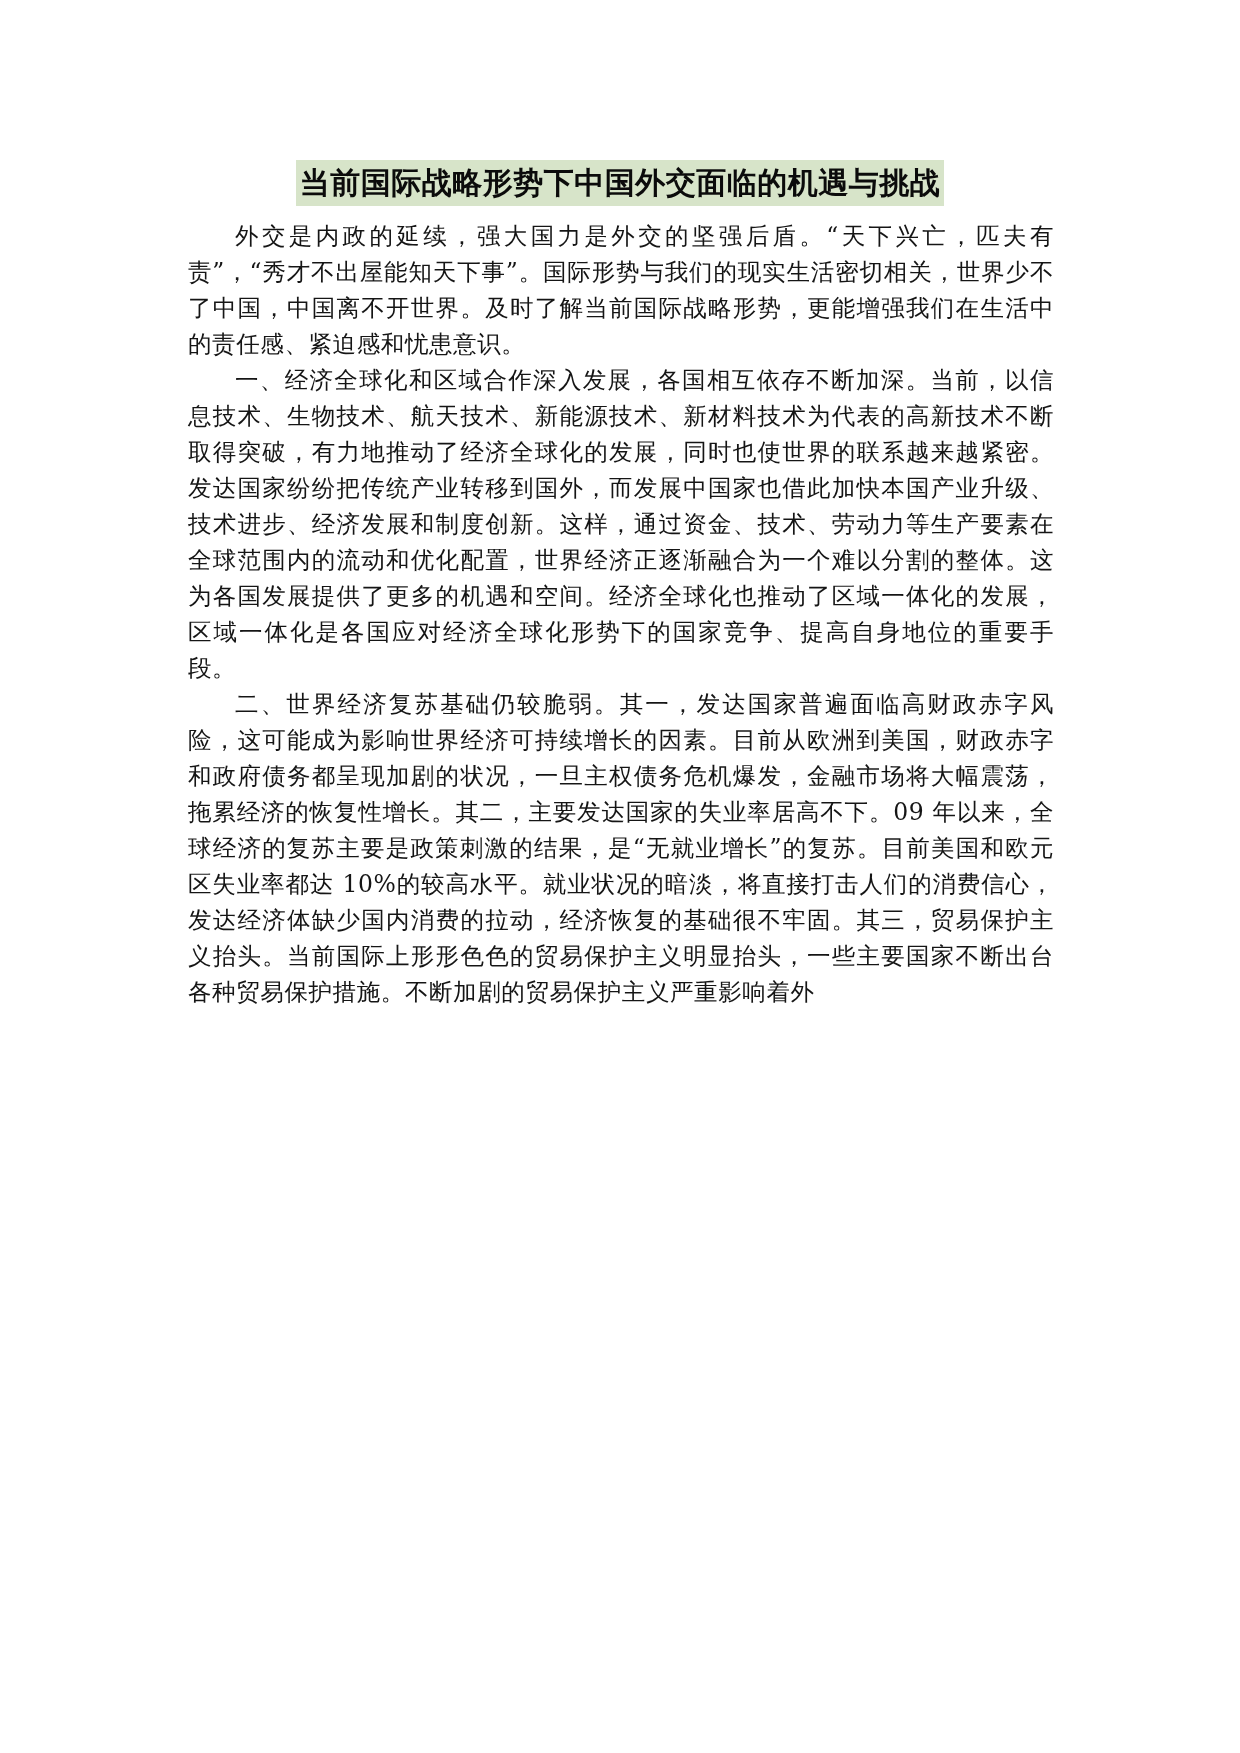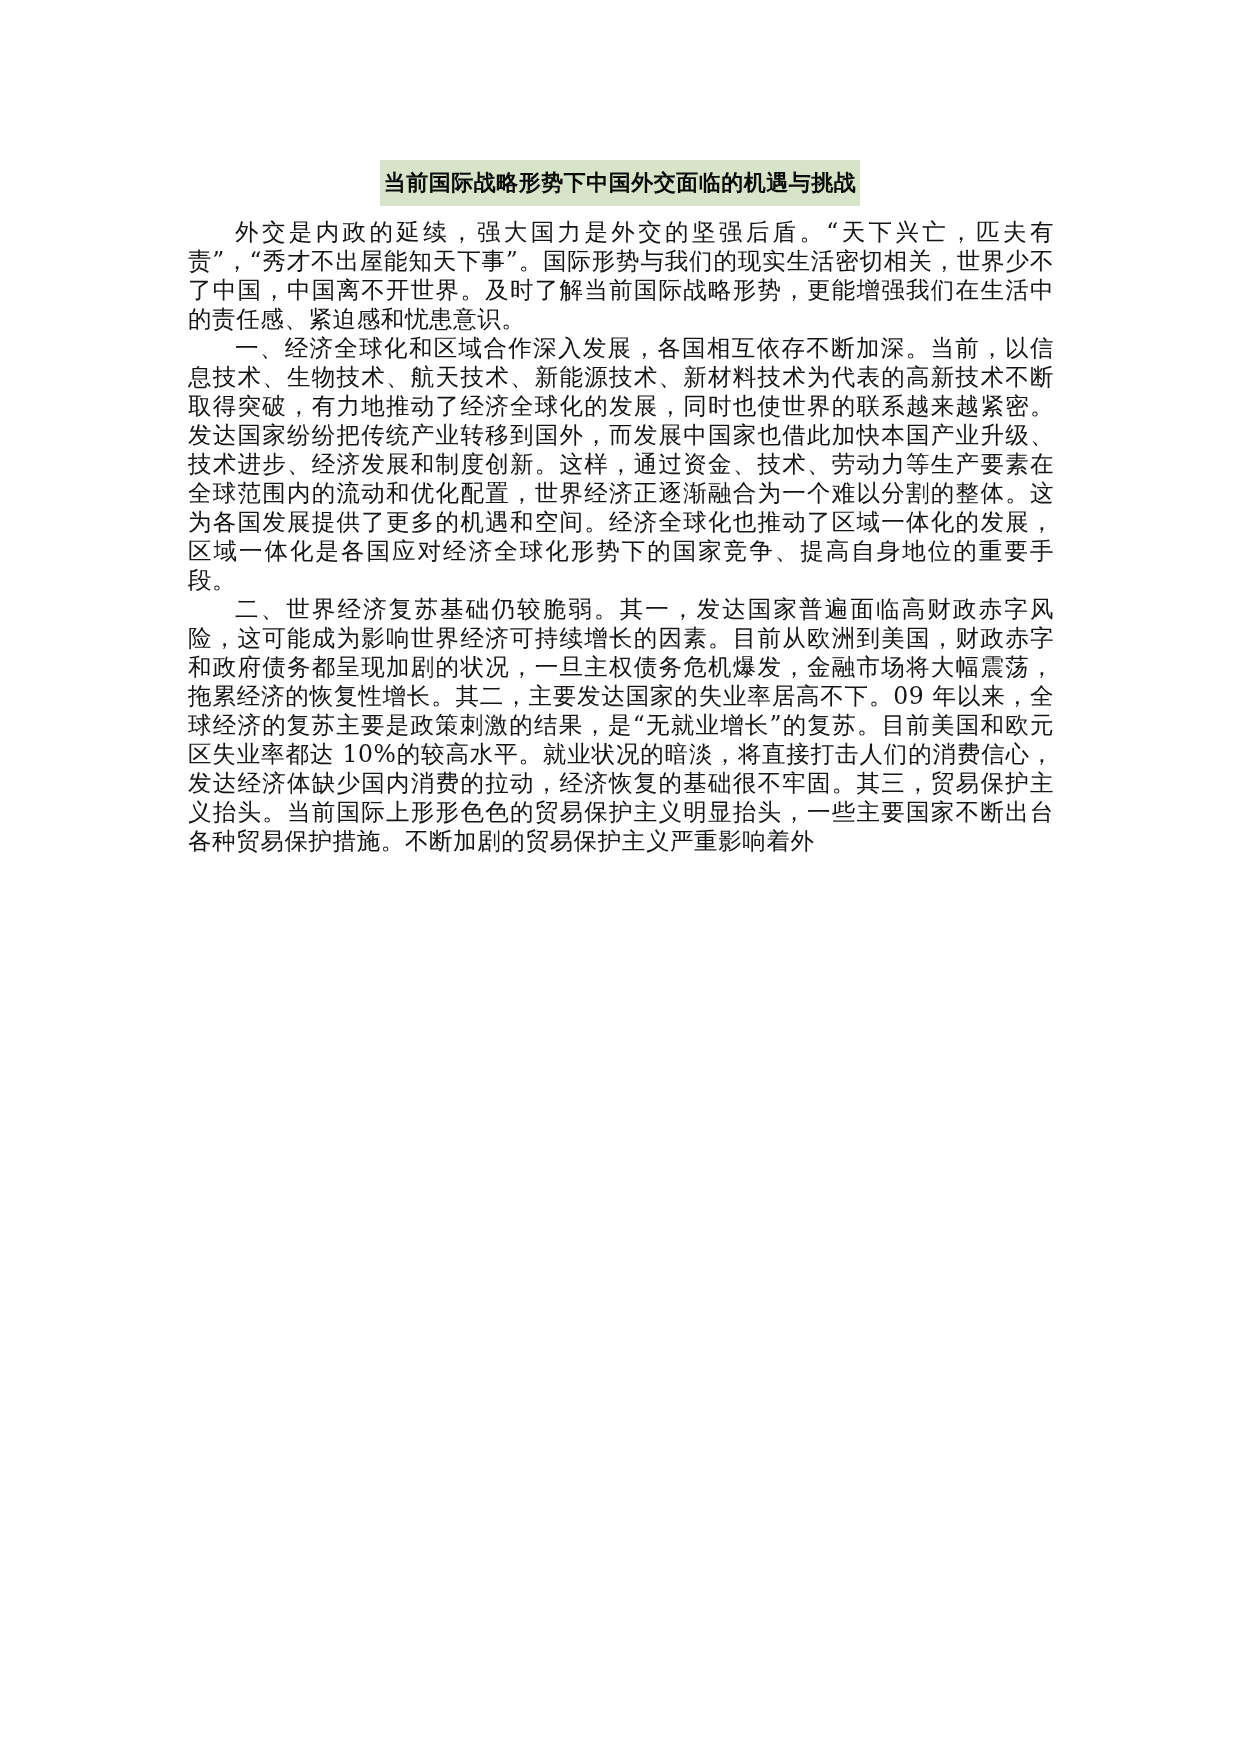--- a/index.html
+++ b/index.html
@@ -27,36 +27,36 @@
     top: 160px;
     left: 0;
     width: 1240px;
     text-align: center;
   }
   .title {
     display: inline-block;
     background: #d7e4c9;
     font-family: "DejaVu Sans", "Liberation Sans", sans-serif;
     font-weight: bold;
-    font-size: 22px;
+    font-size: 30px;
     line-height: 46px;
     letter-spacing: 0.5px;
     padding: 0 4px;
     color: #0b0b0b;
   }
   .body {
     position: absolute;
     top: 218px;
     left: 188px;
     width: 866px;
   }
   .para {
     margin: 0;
     font-size: 23.5px;
-    line-height: 29px;
+    line-height: 36px;
     text-indent: 47px;
     text-align: justify;
     letter-spacing: 0.6px;
     color: #151515;
   }
 </style>
 </head>
 <body>
 
 <div class="page">

